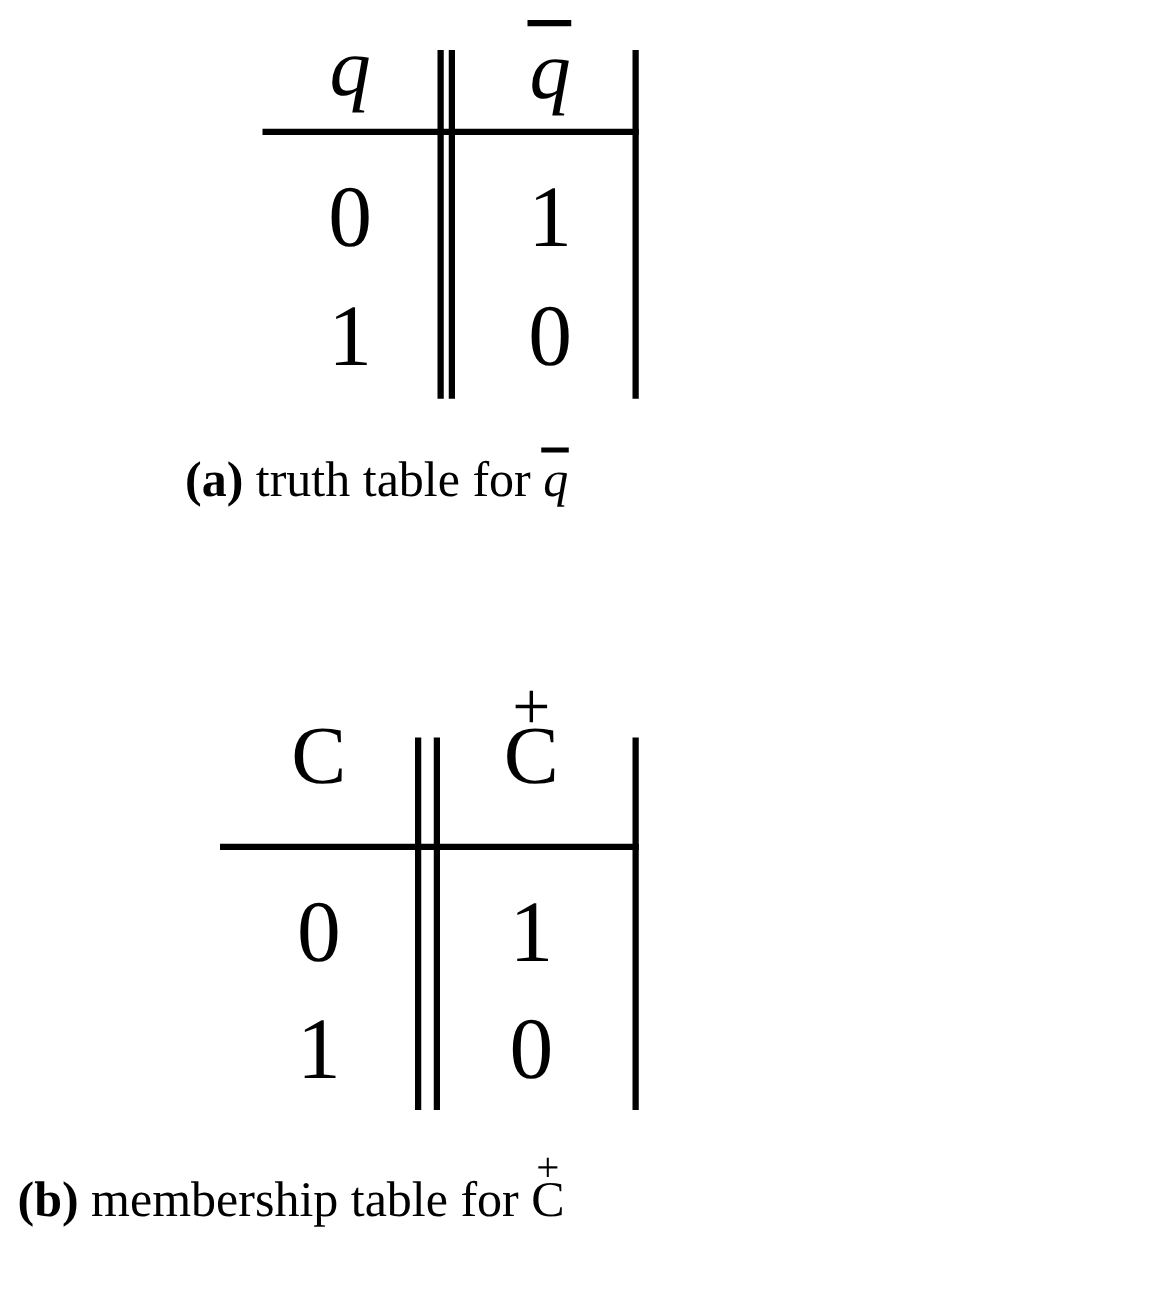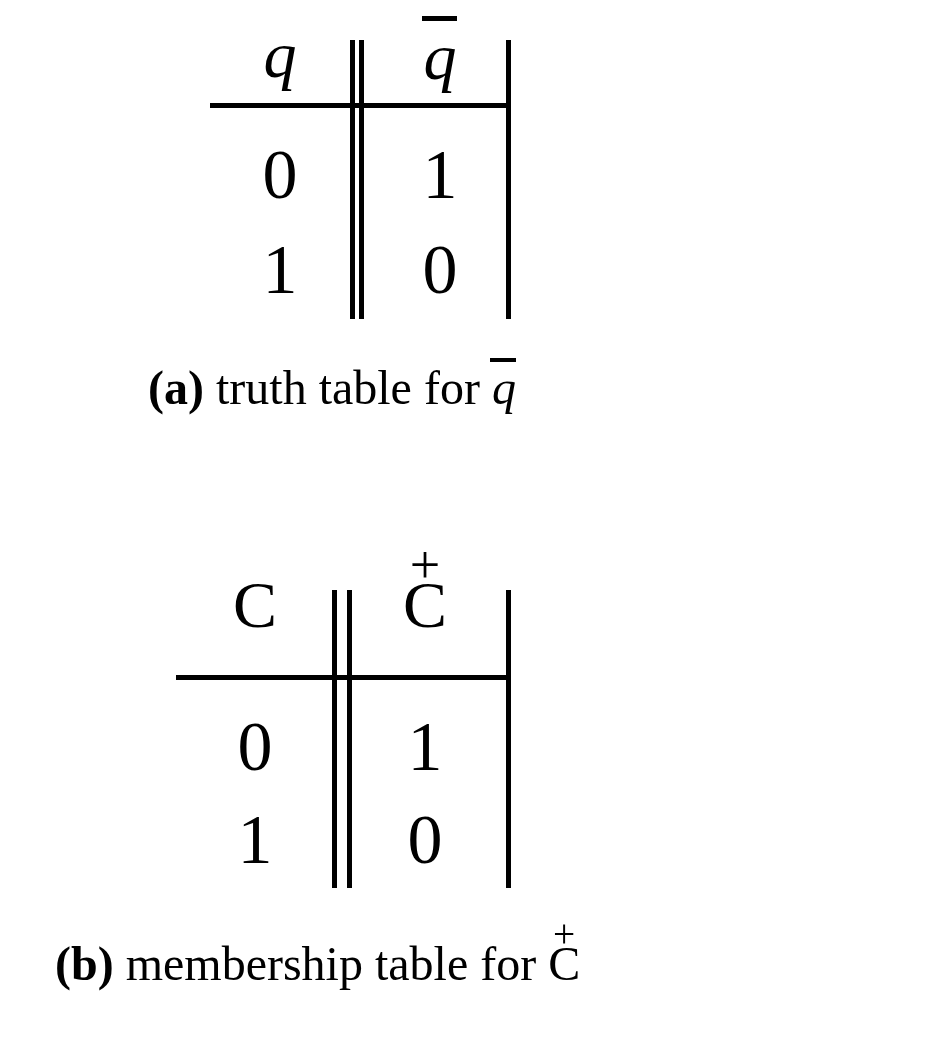--- a/index.html
+++ b/index.html
@@ -87,21 +87,21 @@
     left: 50%;
     transform: translateX(-50%);
     top: -0.62em;
     font-size: 0.82em;
     line-height: 1;
   }
 
   
   .caption {
     position: absolute;
-    font-size: 48px;
+    font-size: 40px;
     line-height: 1.1;
     white-space: nowrap;
     font-family: "Liberation Serif", "DejaVu Serif", serif;
   }
   .caption .cap-tag {
     font-weight: bold;
   }
   .caption .cap-text {
     font-weight: normal;
   }
@@ -176,17 +176,17 @@
     </div>
 
     <div class="cell cell-digit" style="left:205px; top:805px; width:100px;">
       <span>1</span>
     </div>
     <div class="cell cell-digit" style="left:375px; top:805px; width:100px;">
       <span>0</span>
     </div>
   </div>
 
-  <div class="caption" style="left:14px; top:938px;margin-left:41px;">
+  <div class="caption" style="left:14px; top:938px;">
     <span class="cap-tag">(b)</span><span class="cap-text">&nbsp;</span><span class="cap-text">membership table for</span><span class="cap-text">&nbsp;</span><span class="oversetplus"><span class="acc">+</span><span>C</span></span>
   </div>
 
 </div>
 
 </body></html>

